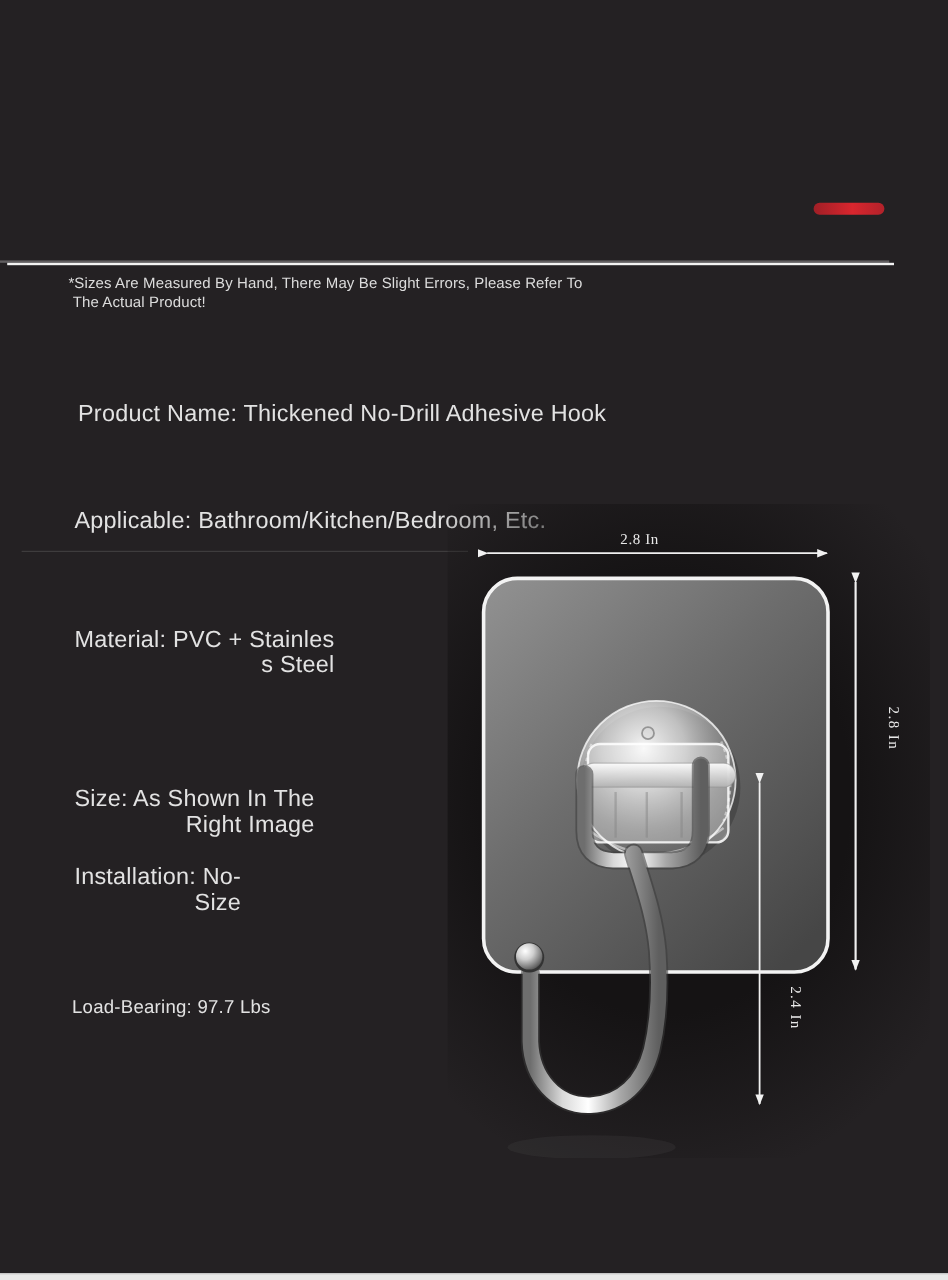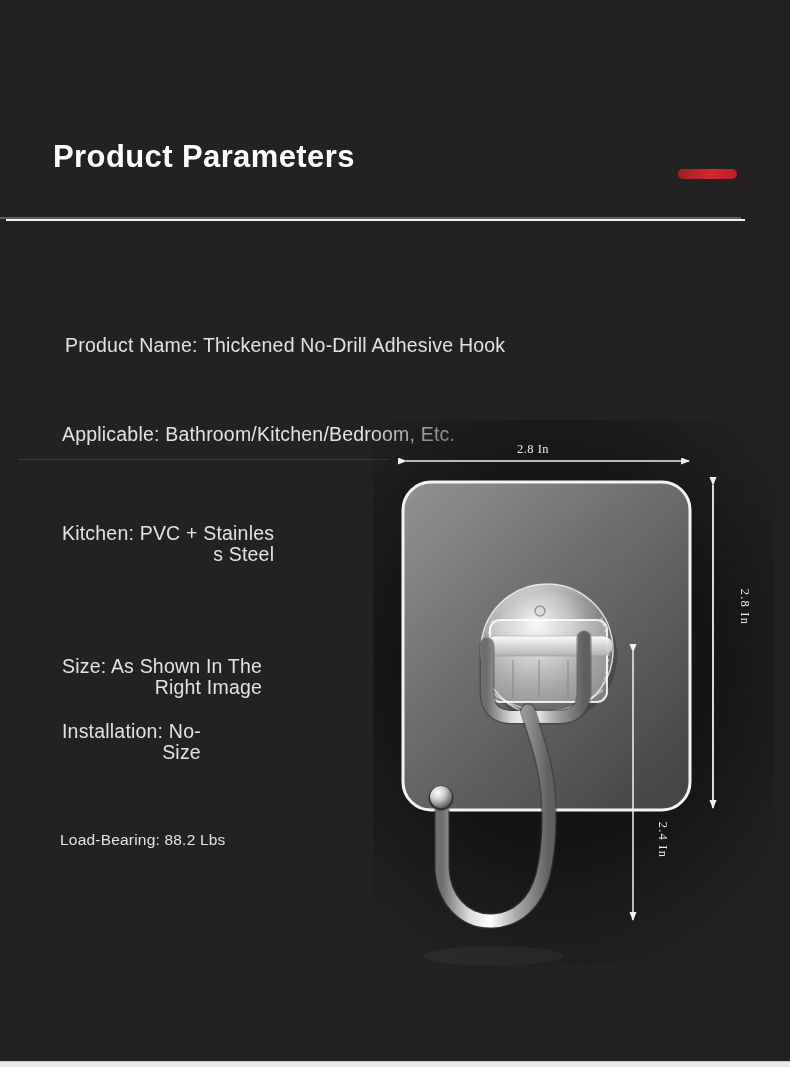--- a/index.html
+++ b/index.html
@@ -62,39 +62,40 @@
   .bottom-strip{
     position:absolute; left:0; top:1061px; width:790px; height:6px;
     background:#e9e9e8; border-top:1px solid #c9c9c9;
   }
 </style>
 </head>
 <body>
 
 <div class="page">
 
-  <h1 class="page-title">Product Parameters</h1>
   <div class="accent-dash"></div>
 
   <div class="divider-shadow"></div>
   <div class="divider"></div>
 
+  <p class="disclaimer">*Sizes Are Measured By Hand, There May Be Slight Errors, Please Refer To
+&nbsp;The Actual Product!</p>
 
   <div class="section-seam"></div>
 
   <ul class="specs">
     <li class="spec spec-0">Product Name: Thickened No-Drill Adhesive Hook</li>
     <li class="spec spec-1">Applicable: Bathroom/Kitchen/Bedroom, Etc.</li>
-    <li class="spec spec-2">Kitchen: PVC + Stainles
+    <li class="spec spec-2">Material: PVC + Stainles
 s Steel</li>
     <li class="spec spec-3">Size: As Shown In The
 &nbsp;Right Image</li>
     <li class="spec spec-4">Installation: No-
 Size</li>
-    <li class="spec spec-5">Load-Bearing: 88.2 Lbs</li>
+    <li class="spec spec-5">Load-Bearing: 97.7 Lbs</li>
   </ul>
 
   <figure class="photo">
     <svg width="402" height="545" viewBox="0 0 402 545">
       <defs>
         <marker id="arr" markerWidth="10" markerHeight="8" refX="8" refY="3.5" orient="auto" markerUnits="userSpaceOnUse">
           <path d="M0,0 L9,3.5 L0,7 Z" fill="#f2f2f2"></path>
         </marker>
         <linearGradient id="padGrad" x1="0" y1="0" x2="0.85" y2="1">
           <stop offset="0" stop-color="#929292"></stop>

